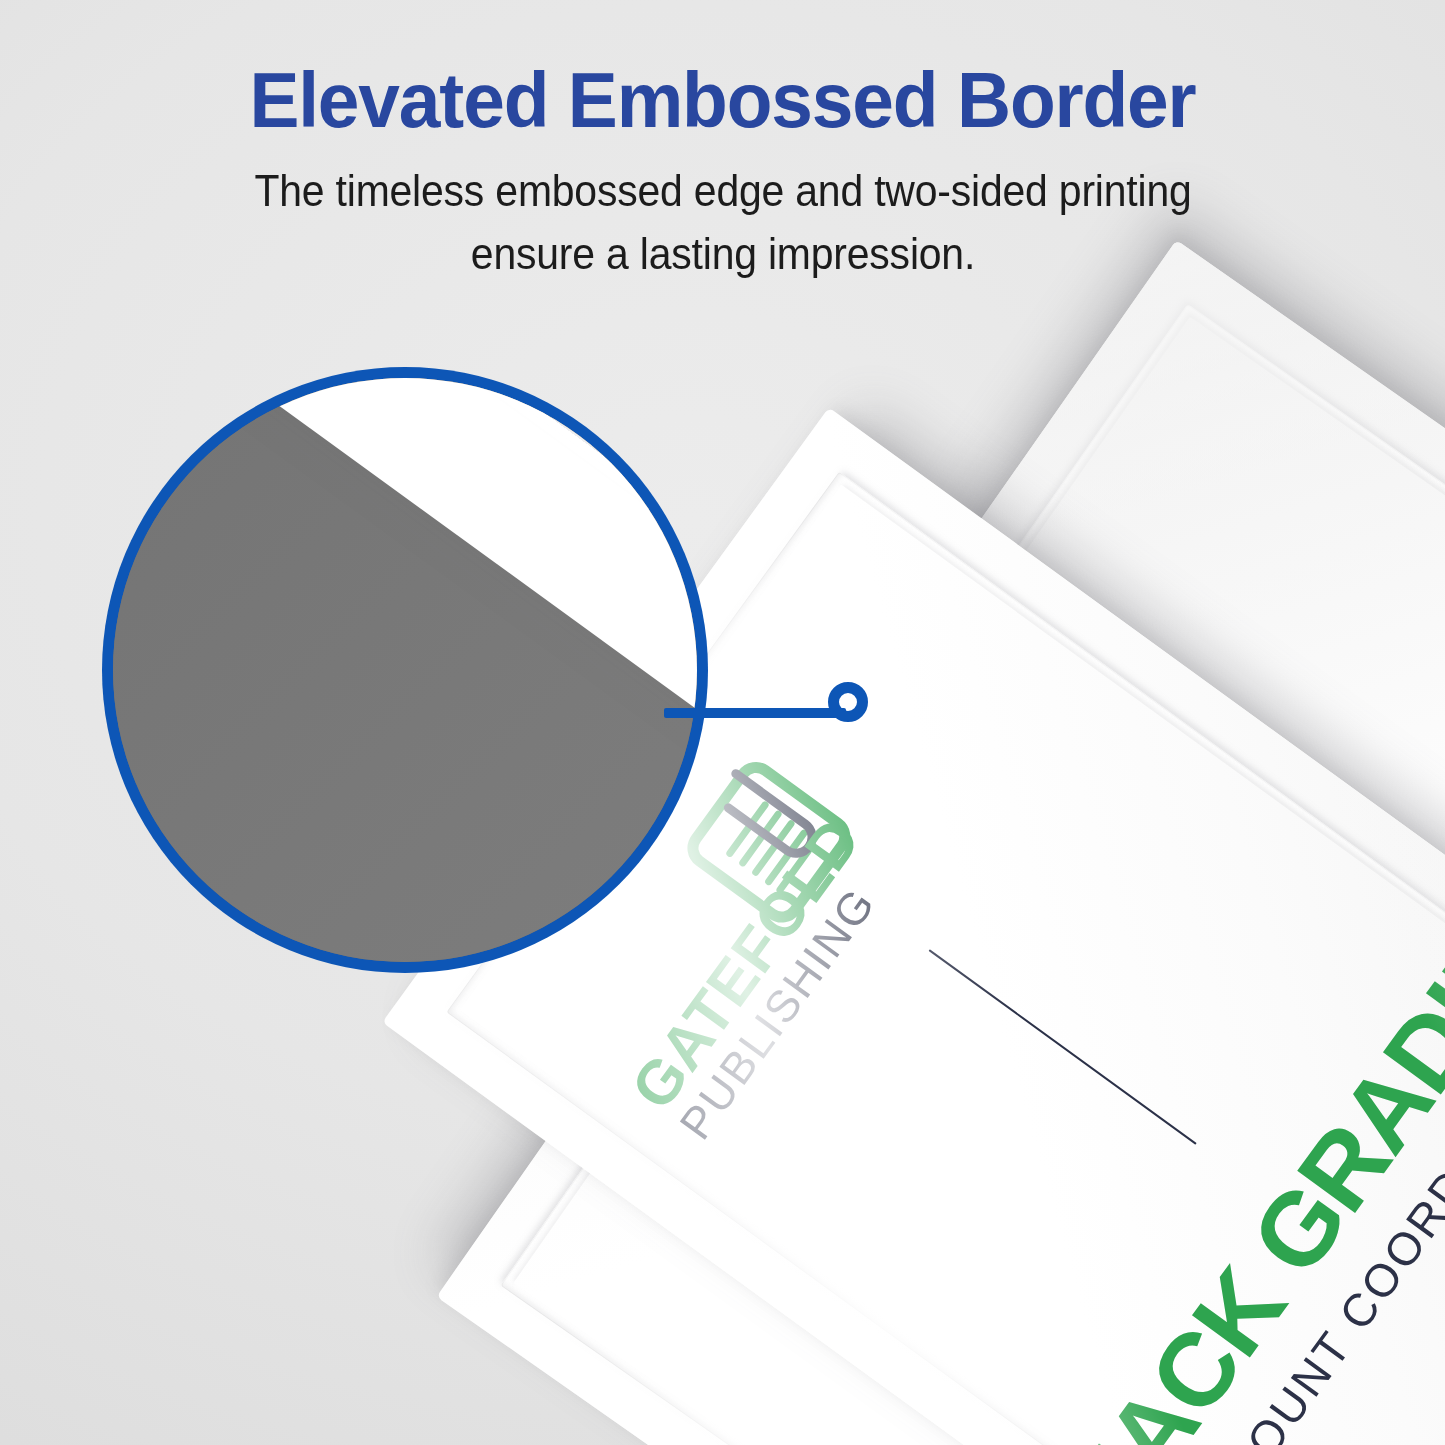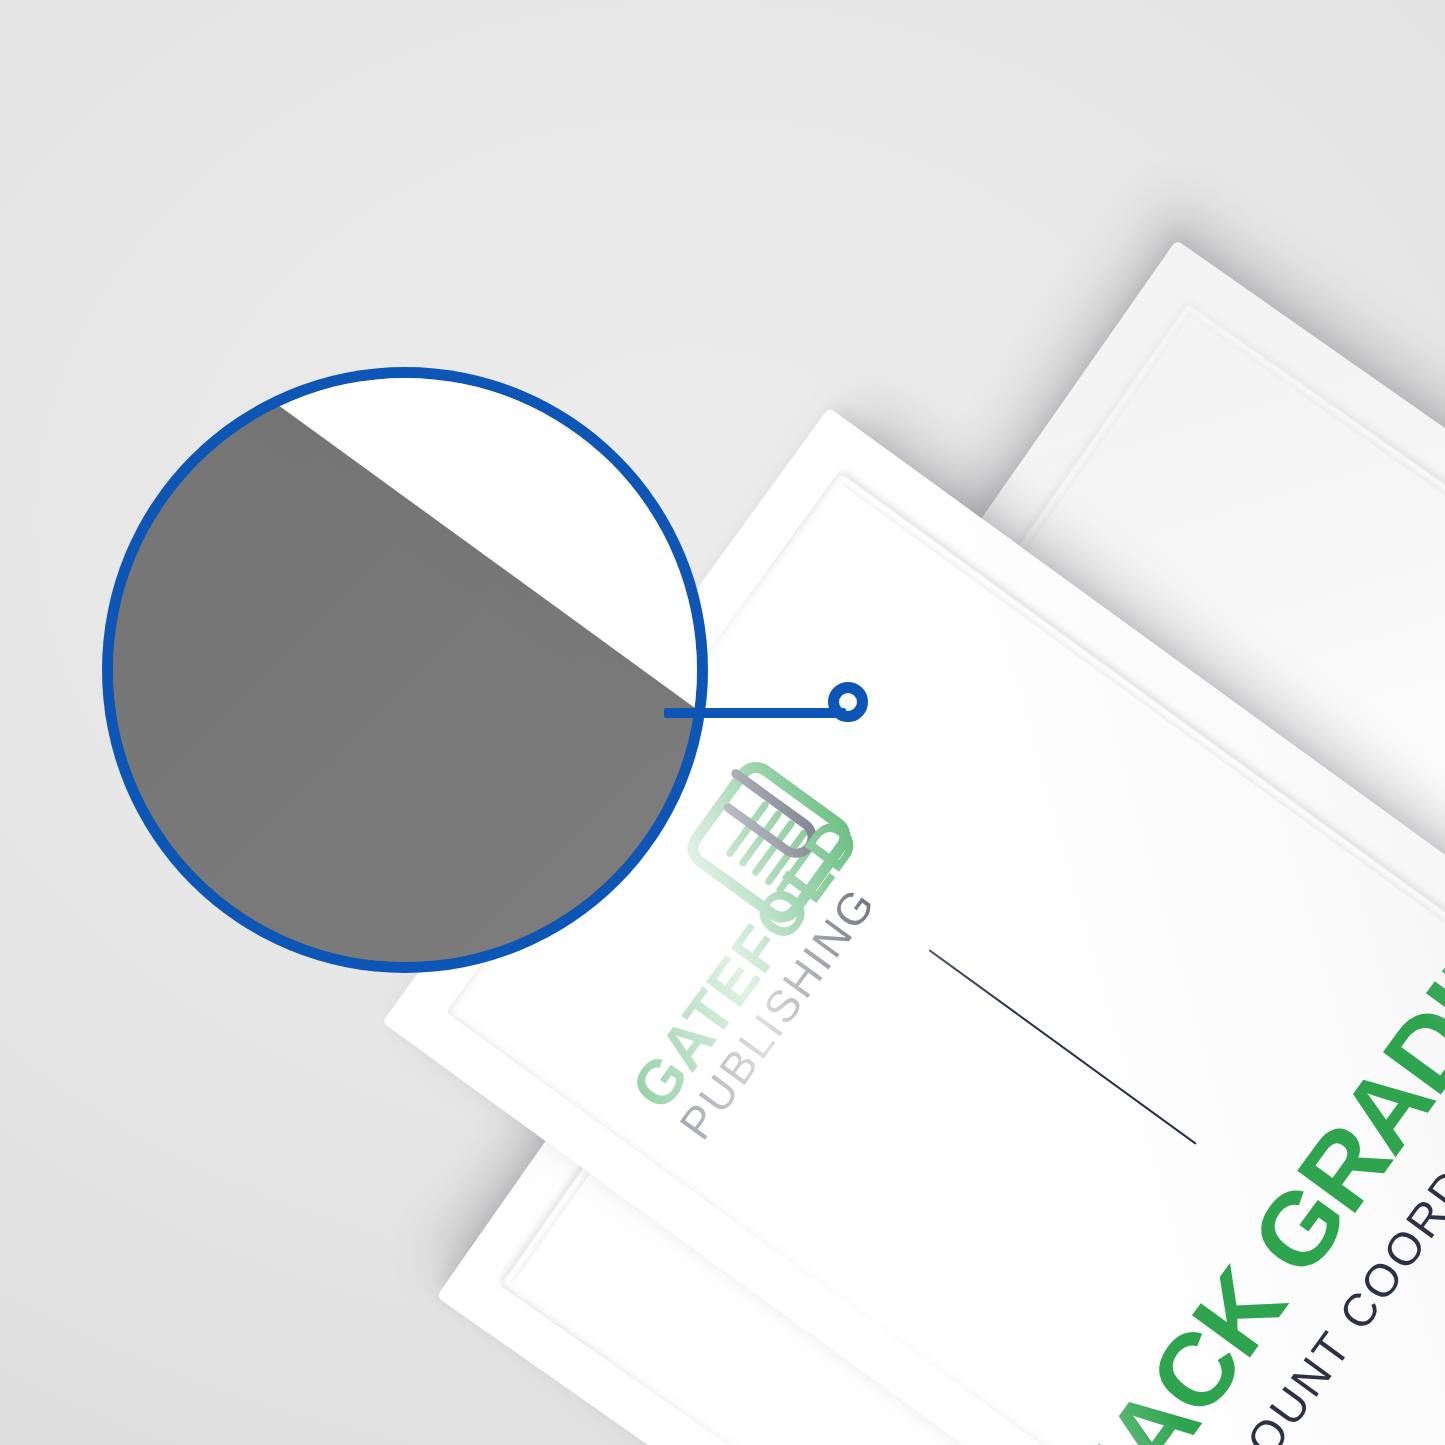--- a/index.html
+++ b/index.html
@@ -286,14 +286,18 @@
         </div>
 
         <div id="lens-letters">NI</div>
       </div>
     </div>
 
     <div id="callout-connector"></div>
     <div id="callout-endpoint"></div>
   </div>
 
+  <div id="headline-block">
+    <h1 id="page-title">Elevated Embossed Border</h1>
+    <p id="page-subtitle">The timeless embossed edge and two-sided printing ensure a lasting impression.</p>
+  </div>
 
 </div>
 
 </body></html>

